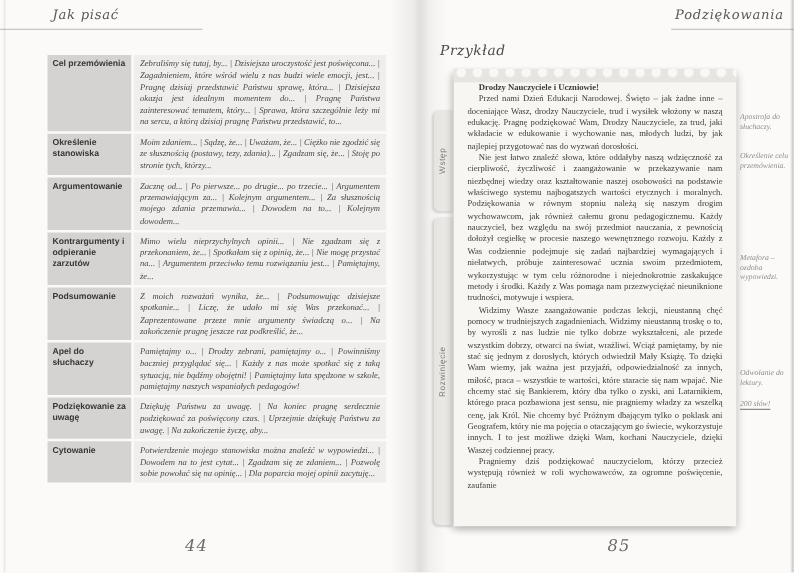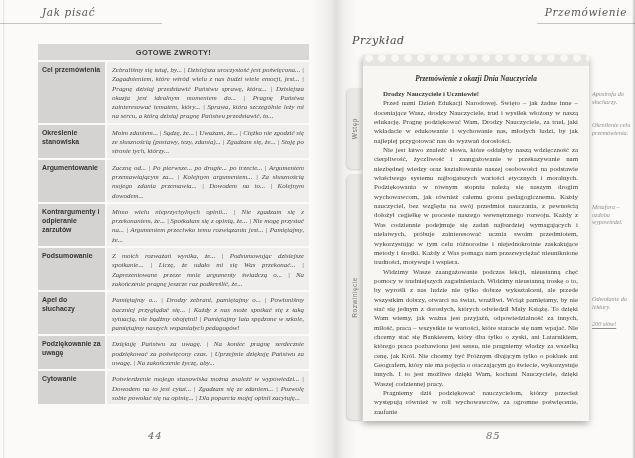--- a/index.html
+++ b/index.html
@@ -13,21 +13,21 @@
   .edge-left{position:absolute;left:3px;top:0;width:2px;height:458px;background:linear-gradient(to right,rgba(0,0,0,0.10),rgba(0,0,0,0));}
   .edge-right{position:absolute;right:0;top:0;width:3px;height:458px;background:linear-gradient(to left,rgba(0,0,0,0.25),rgba(0,0,0,0));}
   .running-head{position:absolute;top:6px;font-family:"DejaVu Serif",serif;font-style:italic;
     font-size:10.5px;letter-spacing:0.6px;color:#5a5856;text-align:right;}
   .rh-left{left:42px;}
   .rh-right{right:8px;}
   .head-rule{position:absolute;top:23px;height:1px;background:#c7c5c2;}
   .hr-left{left:0;width:162px;}
   .hr-right{right:0;width:98px;}
   .pagenum{position:absolute;top:430px;font-family:"DejaVu Serif",serif;font-style:italic;
-    font-size:10px;color:#6b6966;letter-spacing:1px;}
+    font-size:13px;color:#6b6966;letter-spacing:1px;}
   .pn-left{left:148px;}
   .pn-right{left:486px;}
 
   
   .phrase-table{position:absolute;left:38px;top:44px;width:271px;}
   .tbl-title{background:#d9d8d6;color:#3c3a38;font-weight:bold;font-size:7.5px;
     text-align:center;padding:4px 0 3px;letter-spacing:0.3px;margin-bottom:2px;}
   .tbl-row{display:flex;gap:2px;margin-bottom:2px;}
   .tbl-label{flex:0 0 60px;background:#d4d3d1;color:#393735;font-weight:bold;
     font-size:6.9px;line-height:9px;padding:3px 3px 2px 4px;}
@@ -65,21 +65,20 @@
 </head>
 <body>
 
 <div>
 
   <div>
     <div class="running-head rh-left">Jak pisać</div>
     <div class="head-rule hr-left"></div>
 
     <div class="phrase-table">
-      <div class="tbl-title">GOTOWE ZWROTY!</div>
 
       <div class="tbl-row">
         <div class="tbl-label">Cel przemówienia</div>
         <div class="tbl-content">Zebraliśmy się tutaj, by... | Dzisiejsza uroczystość jest poświęcona... | Zagadnieniem, które wśród wielu z nas budzi wiele emocji, jest... | Pragnę dzisiaj przedstawić Państwu sprawę, która... | Dzisiejsza okazja jest idealnym momentem do... | Pragnę Państwa zainteresować tematem, który... | Sprawa, która szczególnie leży mi na sercu, a którą dzisiaj pragnę Państwu przedstawić, to...</div>
       </div>
       <div class="tbl-row">
         <div class="tbl-label">Określenie stanowiska</div>
         <div class="tbl-content">Moim zdaniem... | Sądzę, że... | Uważam, że... | Ciężko nie zgodzić się ze słusznością (postawy, tezy, zdania)... | Zgadzam się, że... | Stoję po stronie tych, którzy...</div>
       </div>
       <div class="tbl-row">
@@ -105,35 +104,34 @@
       <div class="tbl-row">
         <div class="tbl-label">Cytowanie</div>
         <div class="tbl-content">Potwierdzenie mojego stanowiska można znaleźć w wypowiedzi... | Dowodem na to jest cytat... | Zgadzam się ze zdaniem... | Pozwolę sobie powołać się na opinię... | Dla poparcia mojej opinii zacytuję...</div>
       </div>
     </div>
 
     <div class="pagenum pn-left">44</div>
   </div>
 
   <div>
-    <div class="running-head rh-right">Przemówienie</div>
+    <div class="running-head rh-right">Podziękowania</div>
     <div class="head-rule hr-right"></div>
 
     <div class="example-heading">Przykład</div>
 
     <div class="struct-tab tab-wstep">
       <span>Wstęp</span>
     </div>
     <div class="struct-tab tab-rozw">
       <span>Rozwinięcie</span>
     </div>
 
     <div class="speech-box">
       <div class="scallops"></div>
-      <div class="speech-title">Przemówienie z okazji Dnia Nauczyciela</div>
       <p class="salutation">Drodzy Nauczyciele i Uczniowie!</p>
       <p>Przed nami Dzień Edukacji Narodowej. Święto – jak żadne inne – doceniające Wasz, drodzy Nauczyciele, trud i wysiłek włożony w naszą edukację. Pragnę podziękować Wam, Drodzy Nauczyciele, za trud, jaki wkładacie w edukowanie i wychowanie nas, młodych ludzi, by jak najlepiej przygotować nas do wyzwań dorosłości.</p>
       <p>Nie jest łatwo znaleźć słowa, które oddałyby naszą wdzięczność za cierpliwość, życzliwość i zaangażowanie w przekazywanie nam niezbędnej wiedzy oraz kształtowanie naszej osobowości na podstawie właściwego systemu najbogatszych wartości etycznych i moralnych. Podziękowania w równym stopniu należą się naszym drogim wychowawcom, jak również całemu gronu pedagogicznemu. Każdy nauczyciel, bez względu na swój przedmiot nauczania, z pewnością dołożył cegiełkę w procesie naszego wewnętrznego rozwoju. Każdy z Was codziennie podejmuje się zadań najbardziej wymagających i niełatwych, próbuje zainteresować ucznia swoim przedmiotem, wykorzystując w tym celu różnorodne i niejednokrotnie zaskakujące metody i środki. Każdy z Was pomaga nam przezwyciężać nieuniknione trudności, motywuje i wspiera.</p>
       <p>Widzimy Wasze zaangażowanie podczas lekcji, nieustanną chęć pomocy w trudniejszych zagadnieniach. Widzimy nieustanną troskę o to, by wyrośli z nas ludzie nie tylko dobrze wykształceni, ale przede wszystkim dobrzy, otwarci na świat, wrażliwi. Wciąż pamiętamy, by nie stać się jednym z dorosłych, których odwiedził Mały Książę. To dzięki Wam wiemy, jak ważna jest przyjaźń, odpowiedzialność za innych, miłość, praca – wszystkie te wartości, które staracie się nam wpajać. Nie chcemy stać się Bankierem, który dba tylko o zyski, ani Latarnikiem, którego praca pozbawiona jest sensu, nie pragniemy władzy za wszelką cenę, jak Król. Nie chcemy być Próżnym dbającym tylko o poklask ani Geografem, który nie ma pojęcia o otaczającym go świecie, wykorzystuje innych. I to jest możliwe dzięki Wam, kochani Nauczyciele, dzięki Waszej codziennej pracy.</p>
       <p>Pragniemy dziś podziękować nauczycielom, którzy przecież występują również w roli wychowawców, za ogromne poświęcenie, zaufanie</p>
     </div>
 
     <div class="margin-note" style="top:90px;">Apostrofa do słuchaczy.</div>
     <div class="margin-note" style="top:121px;">Określenie celu przemówienia.</div>
     <div class="margin-note" style="top:203px;">Metafora – ozdoba wypowiedzi.</div>

